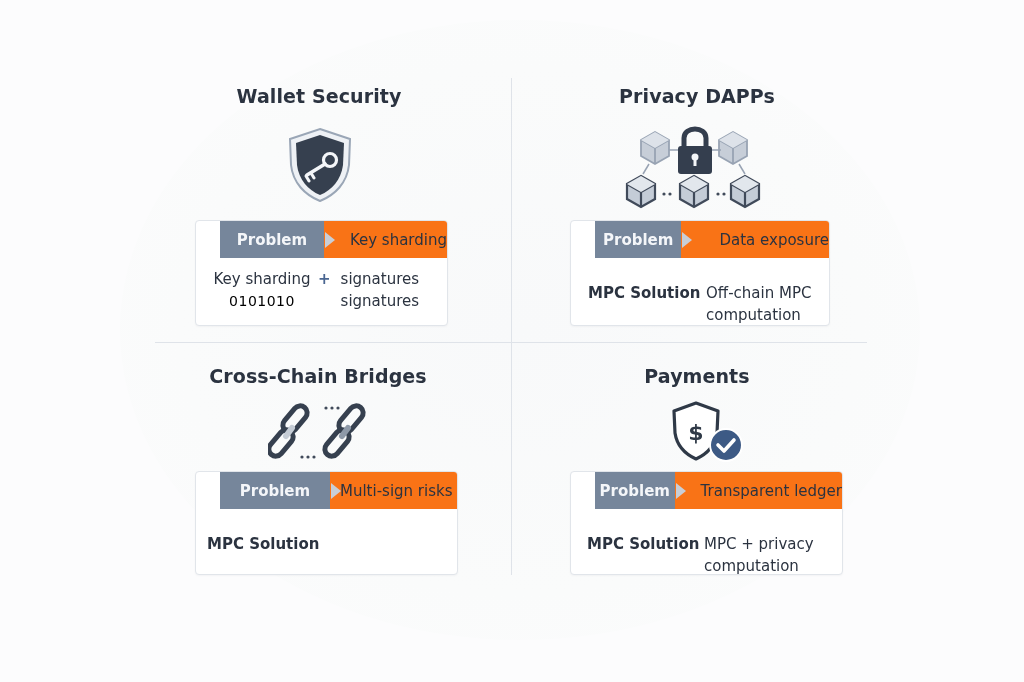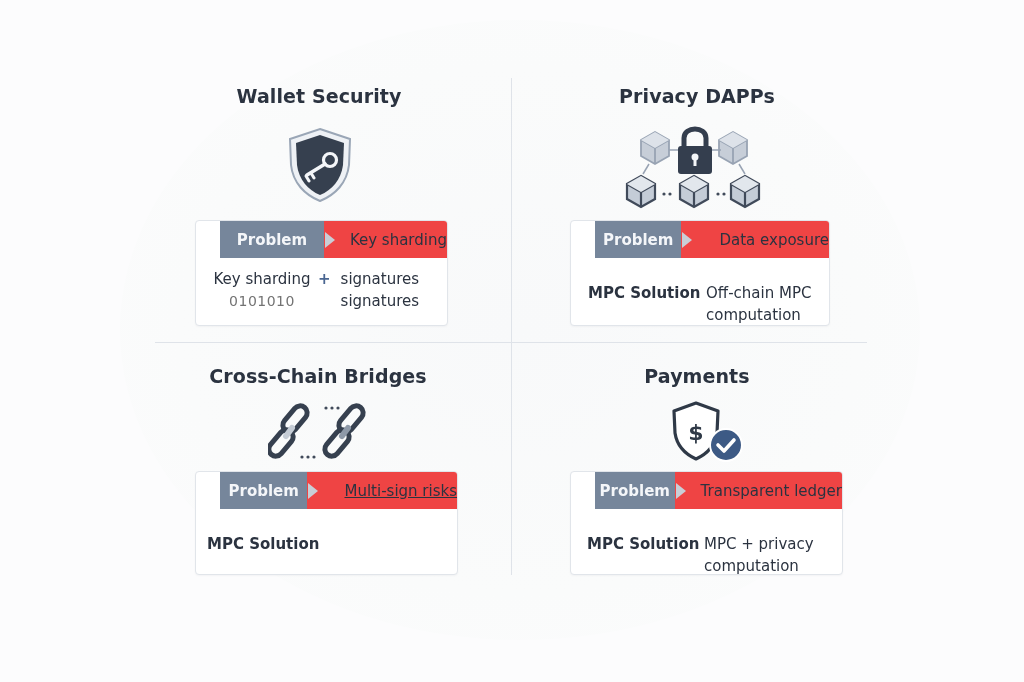--- a/index.html
+++ b/index.html
@@ -28,21 +28,21 @@
       letter-spacing: 0.1px; white-space: nowrap;
       transform: translateX(-50%);
     }
     .icon { position: absolute; }
     .card {
       position: absolute; background: #ffffff;
       border: 1px solid #e1e5ea; border-radius: 4px; overflow: hidden;
       box-shadow: 0 1px 2px rgba(20,30,45,0.04);
     }
     .card-head {
-      display: flex; height: 37px; background: #ef4444; position: relative; margin-left: 24px;
+      display: flex; height: 37px; background: #f97316; position: relative; margin-left: 24px;
     }
     .card-head .prob {
       background: #76869b; color: #f4f6f9; font-size: 15px; font-weight: bold;
       display: flex; align-items: center; justify-content: center;
       position: relative; height: 100%;
     }
     .card-head .prob::after {
       content: ""; position: absolute; right: -11px; top: 11px;
       border-top: 8px solid transparent; border-bottom: 8px solid transparent;
       border-left: 10px solid #c9ced6;
@@ -52,21 +52,21 @@
       padding-left: 26px; white-space: nowrap;
     }
     .card-body {
       display: flex; padding-top: 24px; font-size: 15px; line-height: 22px;
     }
     .card-body .label {
       font-weight: bold; color: #2b3340; white-space: nowrap;
     }
     .card-body .value { color: #2b3340; }
     .plus { color: #4a6691; font-weight: bold; }
-    .binary { color: #737373; font-size: 14px; letter-spacing: 0.5px; }
+    .binary { color: #000000; font-size: 14px; letter-spacing: 0.5px; }
   </style>
 </head>
 <body>
 
 <div class="bg-blob"></div>
 <div class="divider-v"></div>
 <div class="divider-h"></div>
 
 <div>
   <div class="title" style="left:319px; top:85px;">Wallet Security</div>
@@ -165,21 +165,21 @@
       <circle cx="64" cy="6" r="1.6" fill="#404a5a"></circle>
       <circle cx="70" cy="6" r="1.6" fill="#404a5a"></circle>
     <circle cx="34" cy="55" r="1.6" fill="#404a5a"></circle>
       <circle cx="40" cy="55" r="1.6" fill="#404a5a"></circle>
       <circle cx="46" cy="55" r="1.6" fill="#404a5a"></circle>
   </svg>
 
   <div class="card" style="left:195px; top:471px; width:263px; height:104px;">
     <div class="card-head">
       <div class="prob" style="width:110px;">Problem</div>
-      <div class="issue" style="padding-left:37px;text-decoration:underline;">Multi-sign risks</div>
+      <div class="issue" style="padding-left:10px;">Multi-sign risks</div>
     </div>
     <div class="card-body" style="padding-left:11px;">
       <span class="label" style="width:117px;">MPC Solution</span>
     </div>
   </div>
 </div>
 
 <div>
   <div class="title" style="left:697px; top:365px;">Payments</div>
 

